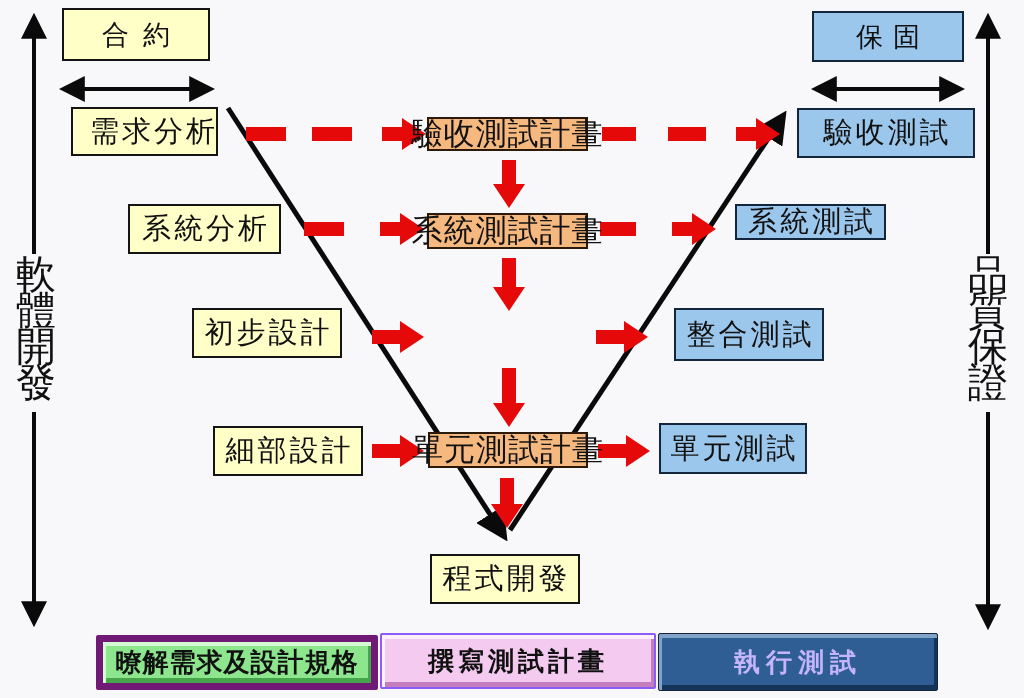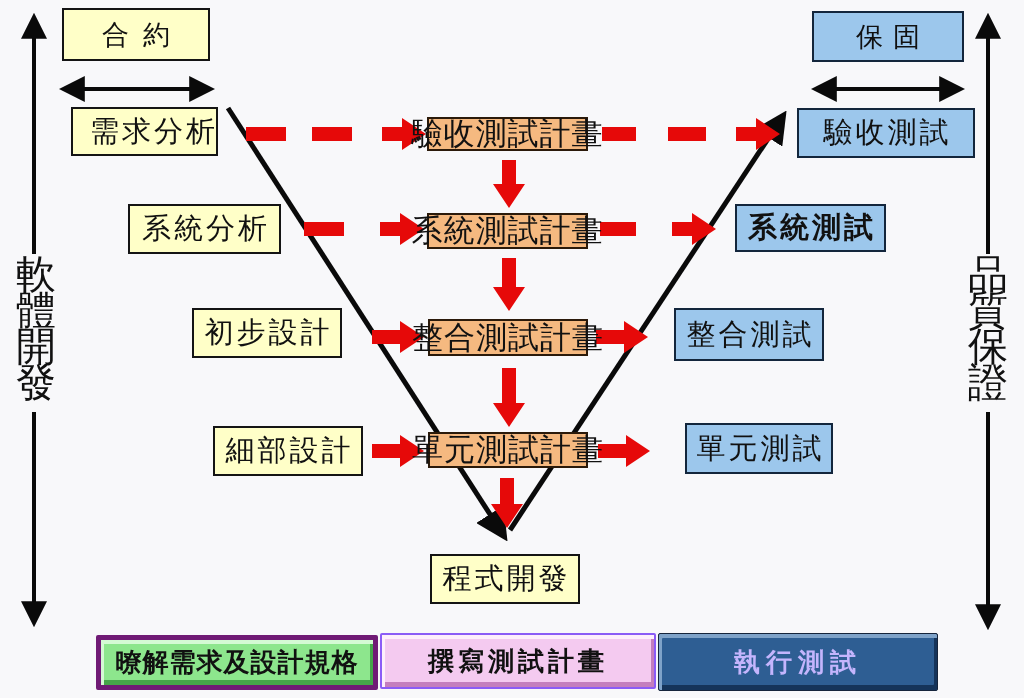--- a/index.html
+++ b/index.html
@@ -25,21 +25,21 @@
   .axis-label{
     position:absolute;z-index:2;width:38px;text-align:center;
     font-size:40px;line-height:36px;word-break:break-all;
   }
   .bar{
     position:absolute;z-index:2;box-sizing:border-box;
     display:flex;align-items:center;justify-content:center;
     font-weight:bold;font-size:26px;white-space:nowrap;border-radius:2px;
   }
   .bar-green{
-    background:#8DE68D;border:5px solid #701a75;
+    background:#8DE68D;border:7px solid #701a75;
     box-shadow:inset 3px 4px 0 #D4FAD4, inset -3px -5px 0 #46A54A;
     letter-spacing:1px;
   }
   .bar-pink{
     background:#F4CAF0;border:2px solid #8b5cf6;
     box-shadow:inset 3px 4px 0 #FDEFFB, inset -3px -5px 0 #C47EBE;
     letter-spacing:4px;
   }
   .bar-blue{
     background:#2E5E93;border:1px solid #16253c;color:#c4b5fd;
@@ -112,27 +112,26 @@
   <div class="box yellow twochar" style="left:62px;top:8px;width:148px;height:53px;letter-spacing:14px;text-indent:14px;">合約</div>
   <div class="box blue twochar" style="left:812px;top:11px;width:152px;height:51px;letter-spacing:10px;text-indent:10px;">保固</div>
 
   <div class="box yellow phase" style="left:71px;top:107px;width:147px;height:49px;padding-left:16px;">需求分析</div>
   <div class="box yellow phase" style="left:128px;top:204px;width:153px;height:50px;">系統分析</div>
   <div class="box yellow phase" style="left:192px;top:308px;width:150px;height:50px;">初步設計</div>
   <div class="box yellow phase" style="left:213px;top:426px;width:150px;height:50px;">細部設計</div>
 
   <div class="box orange plan" style="left:427px;top:117px;width:161px;height:34px;">驗收測試計畫</div>
   <div class="box orange plan" style="left:427px;top:213px;width:161px;height:36px;">系統測試計畫</div>
-  <div class="box orange plan" style="left:428px;top:319px;width:160px;height:37px;">整合測試計畫</div>
   <div class="box orange plan" style="left:428px;top:432px;width:160px;height:36px;">單元測試計畫</div>
 
   <div class="box blue phase" style="left:797px;top:108px;width:178px;height:50px;">驗收測試</div>
-  <div class="box blue phase" style="left:735px;top:204px;width:151px;height:48px;font-weight:bold;">系統測試</div>
+  <div class="box blue phase" style="left:735px;top:204px;width:151px;height:36px;">系統測試</div>
   <div class="box blue phase" style="left:674px;top:308px;width:150px;height:53px;">整合測試</div>
-  <div class="box blue phase" style="left:685px;top:423px;width:148px;height:51px;">單元測試</div>
+  <div class="box blue phase" style="left:659px;top:423px;width:148px;height:51px;">單元測試</div>
 
   <div class="box yellow phase" style="left:430px;top:554px;width:150px;height:50px;">程式開發</div>
 
   <div class="axis-label" style="left:16px;top:256px;">軟體開發</div>
   <div class="axis-label" style="left:968px;top:256px;">品質保證</div>
 
   <div class="bar bar-green" style="left:96px;top:635px;width:282px;height:55px;">暸解需求及設計規格</div>
   <div class="bar bar-pink" style="left:380px;top:633px;width:276px;height:56px;">撰寫測試計畫</div>
   <div class="bar bar-blue" style="left:658px;top:633px;width:280px;height:58px;">執行測試</div>
 

